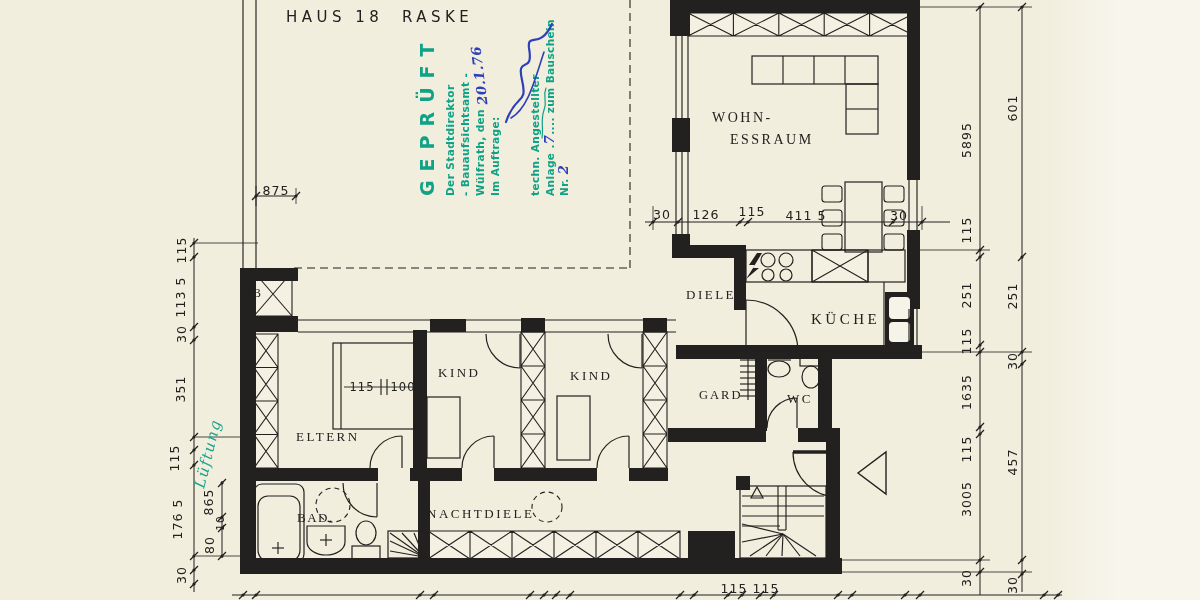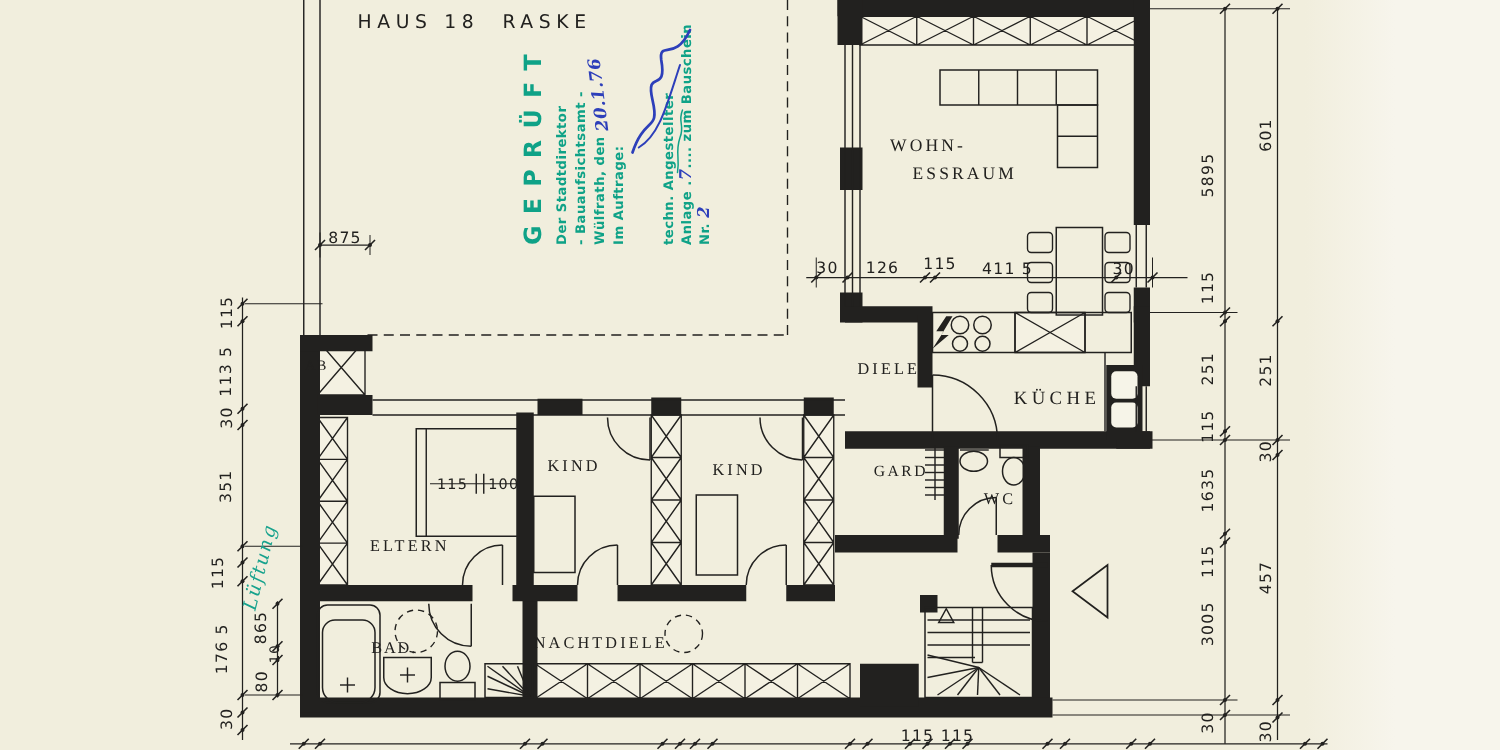--- a/index.html
+++ b/index.html
@@ -7,21 +7,21 @@
     font-family:"DejaVu Sans",sans-serif;
     background:linear-gradient(90deg,var(--paper,#f1eedd) 0%,var(--paper,#f1eedd) 87%,var(--paper-right,#f7f5ec) 93%,var(--paper-right,#f7f5ec) 100%);}
   svg.layer{position:absolute;left:0;top:0;}
   .label{position:absolute;white-space:pre;color:var(--ink,#22211f);}
   .title{left:286px;top:8px;font-size:15px;letter-spacing:4.5px;}
   .room{font-size:13px;letter-spacing:2.5px;font-family:Liberation Serif, serif;}
   #r-wohn1{left:712px;top:110px;font-size:14px;}
   #r-wohn2{left:714px;top:132px;font-size:14px;margin-left:16px;}
   #r-diele{left:686px;top:287px;}
   #r-kueche{left:764px;top:311px;font-size:15px;letter-spacing:3.5px;margin-left:47px;}
-  #r-gard{left:699px;top:370px;font-size:12.5px;letter-spacing:2px;}
+  #r-gard{left:699px;top:388px;font-size:12.5px;letter-spacing:2px;}
   #r-wc{left:787px;top:391px;}
   #r-kind1{left:438px;top:365px;}
   #r-kind2{left:570px;top:368px;}
   #r-eltern{left:296px;top:429px;}
   #r-bad{left:297px;top:510px;letter-spacing:1.5px;}
   #r-nacht{left:427px;top:506px;}
   #r-ab{left:244px;top:287px;font-size:11.5px;letter-spacing:1px;}
   .dim{position:absolute;font-size:12.5px;letter-spacing:1px;white-space:pre;color:var(--ink,#22211f);transform:translate(-50%,-50%);}
   .stamp{position:absolute;left:414px;top:196px;width:198px;height:180px;
     transform:rotate(-90deg);transform-origin:0 0;color:var(--green,#0fa287);}

